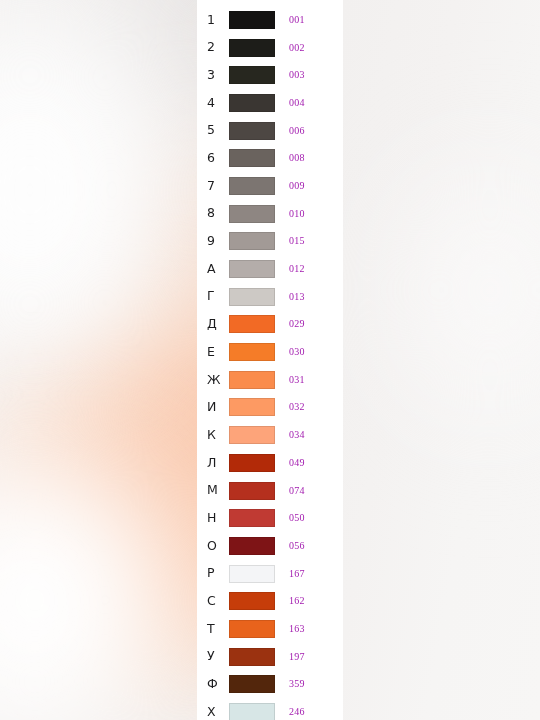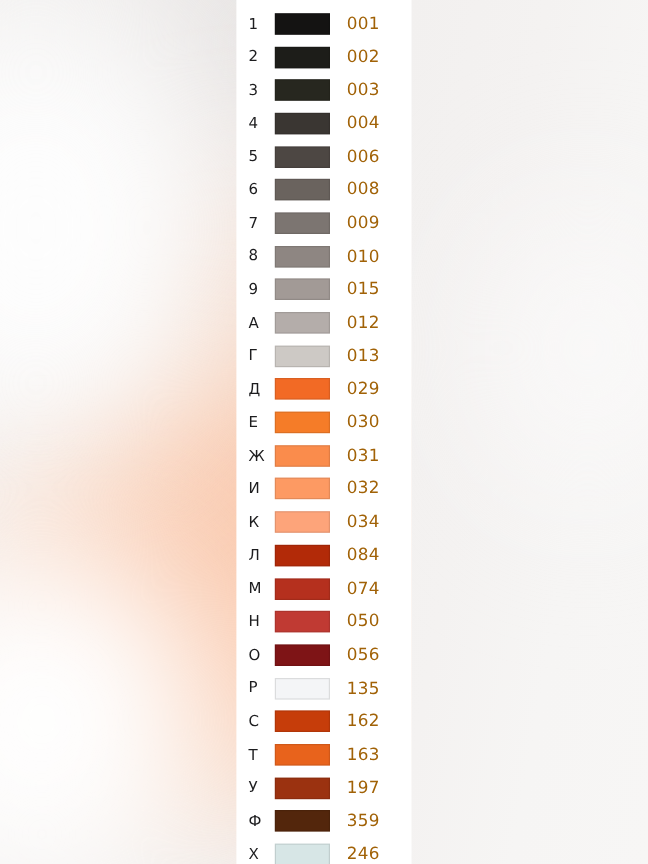--- a/index.html
+++ b/index.html
@@ -127,24 +127,25 @@
   .legend-swatch {
     width: 46px;
     flex: 0 0 46px;
     height: 18px;
     border: 1px solid rgba(0,0,0,0.10);
     box-sizing: border-box;
     margin-right: 14px;
   }
 
   .legend-code {
-    font-size: 14px;
-    color: #a16207;
+    font-size: 10px;
+    color: #a21caf;
     line-height: 1;
     letter-spacing: 0.2px;
+    font-family: Liberation Serif, serif;
   }
 </style>
 </head>
 <body>
 
 <div id="app">
 
   <div class="backdrop">
     <div class="blob blob-grey-top"></div>
     <div class="blob blob-peach-top"></div>
@@ -235,41 +236,41 @@
           <span class="legend-code">032</span>
         </div>
         <div class="legend-row">
           <span class="legend-key">К</span>
           <span class="legend-swatch" style="background: rgb(253, 164, 122);"></span>
           <span class="legend-code">034</span>
         </div>
         <div class="legend-row">
           <span class="legend-key">Л</span>
           <span class="legend-swatch" style="background: rgb(178, 42, 8);"></span>
-          <span class="legend-code">084</span>
+          <span class="legend-code">049</span>
         </div>
         <div class="legend-row">
           <span class="legend-key">М</span>
           <span class="legend-swatch" style="background: rgb(181, 48, 30);"></span>
           <span class="legend-code">074</span>
         </div>
         <div class="legend-row">
           <span class="legend-key">Н</span>
           <span class="legend-swatch" style="background: rgb(192, 58, 51);"></span>
           <span class="legend-code">050</span>
         </div>
         <div class="legend-row">
           <span class="legend-key">О</span>
           <span class="legend-swatch" style="background: rgb(126, 20, 22);"></span>
           <span class="legend-code">056</span>
         </div>
         <div class="legend-row">
           <span class="legend-key">Р</span>
           <span class="legend-swatch" style="background: rgb(244, 245, 247);"></span>
-          <span class="legend-code">135</span>
+          <span class="legend-code">167</span>
         </div>
         <div class="legend-row">
           <span class="legend-key">С</span>
           <span class="legend-swatch" style="background: rgb(198, 61, 10);"></span>
           <span class="legend-code">162</span>
         </div>
         <div class="legend-row">
           <span class="legend-key">Т</span>
           <span class="legend-swatch" style="background: rgb(232, 99, 28);"></span>
           <span class="legend-code">163</span>

